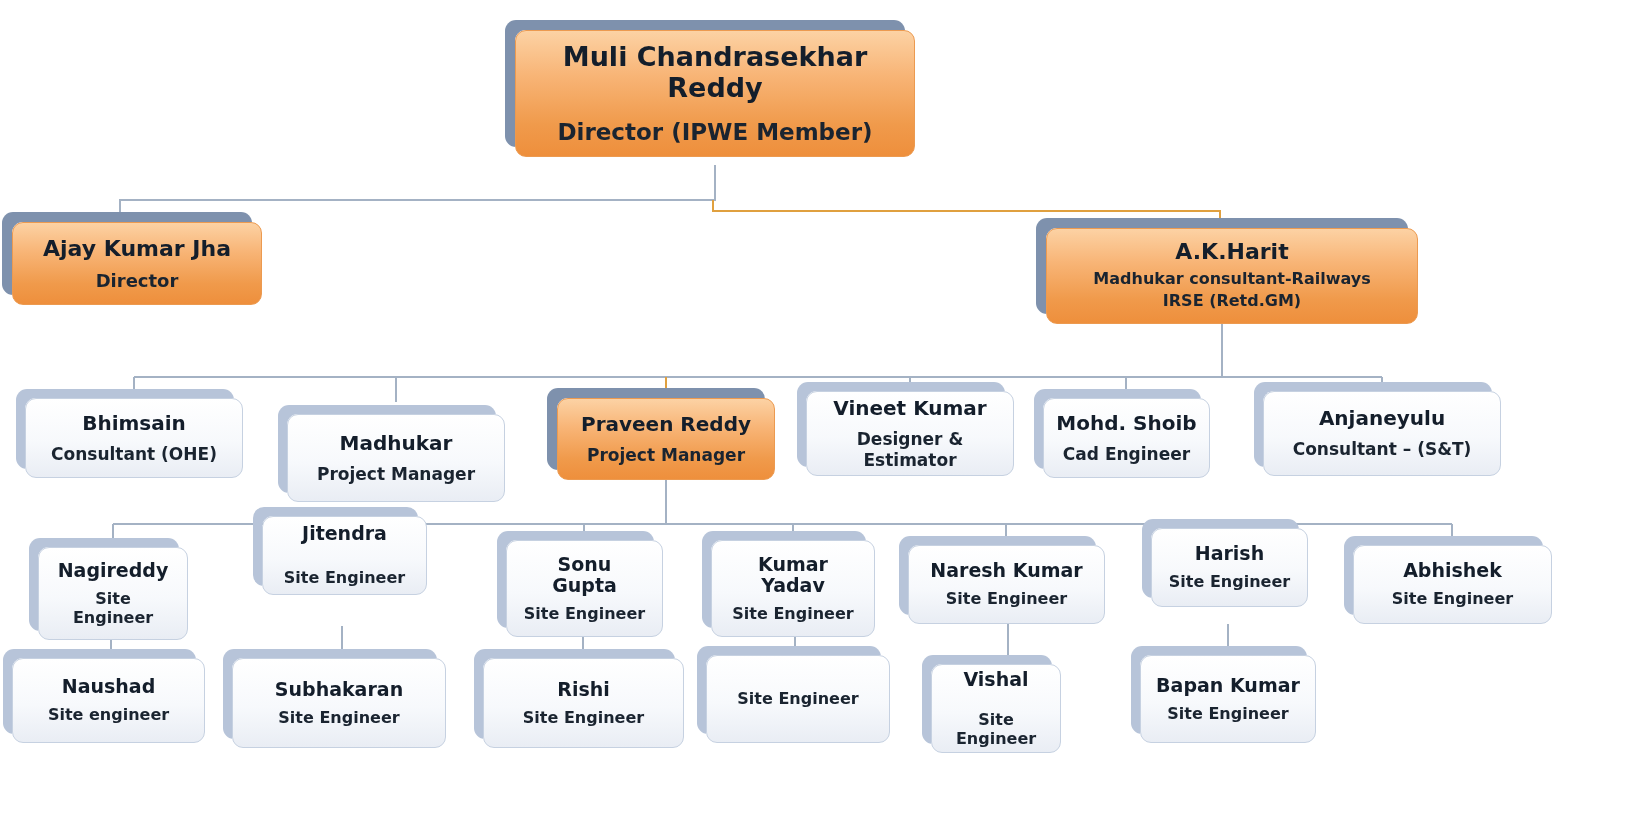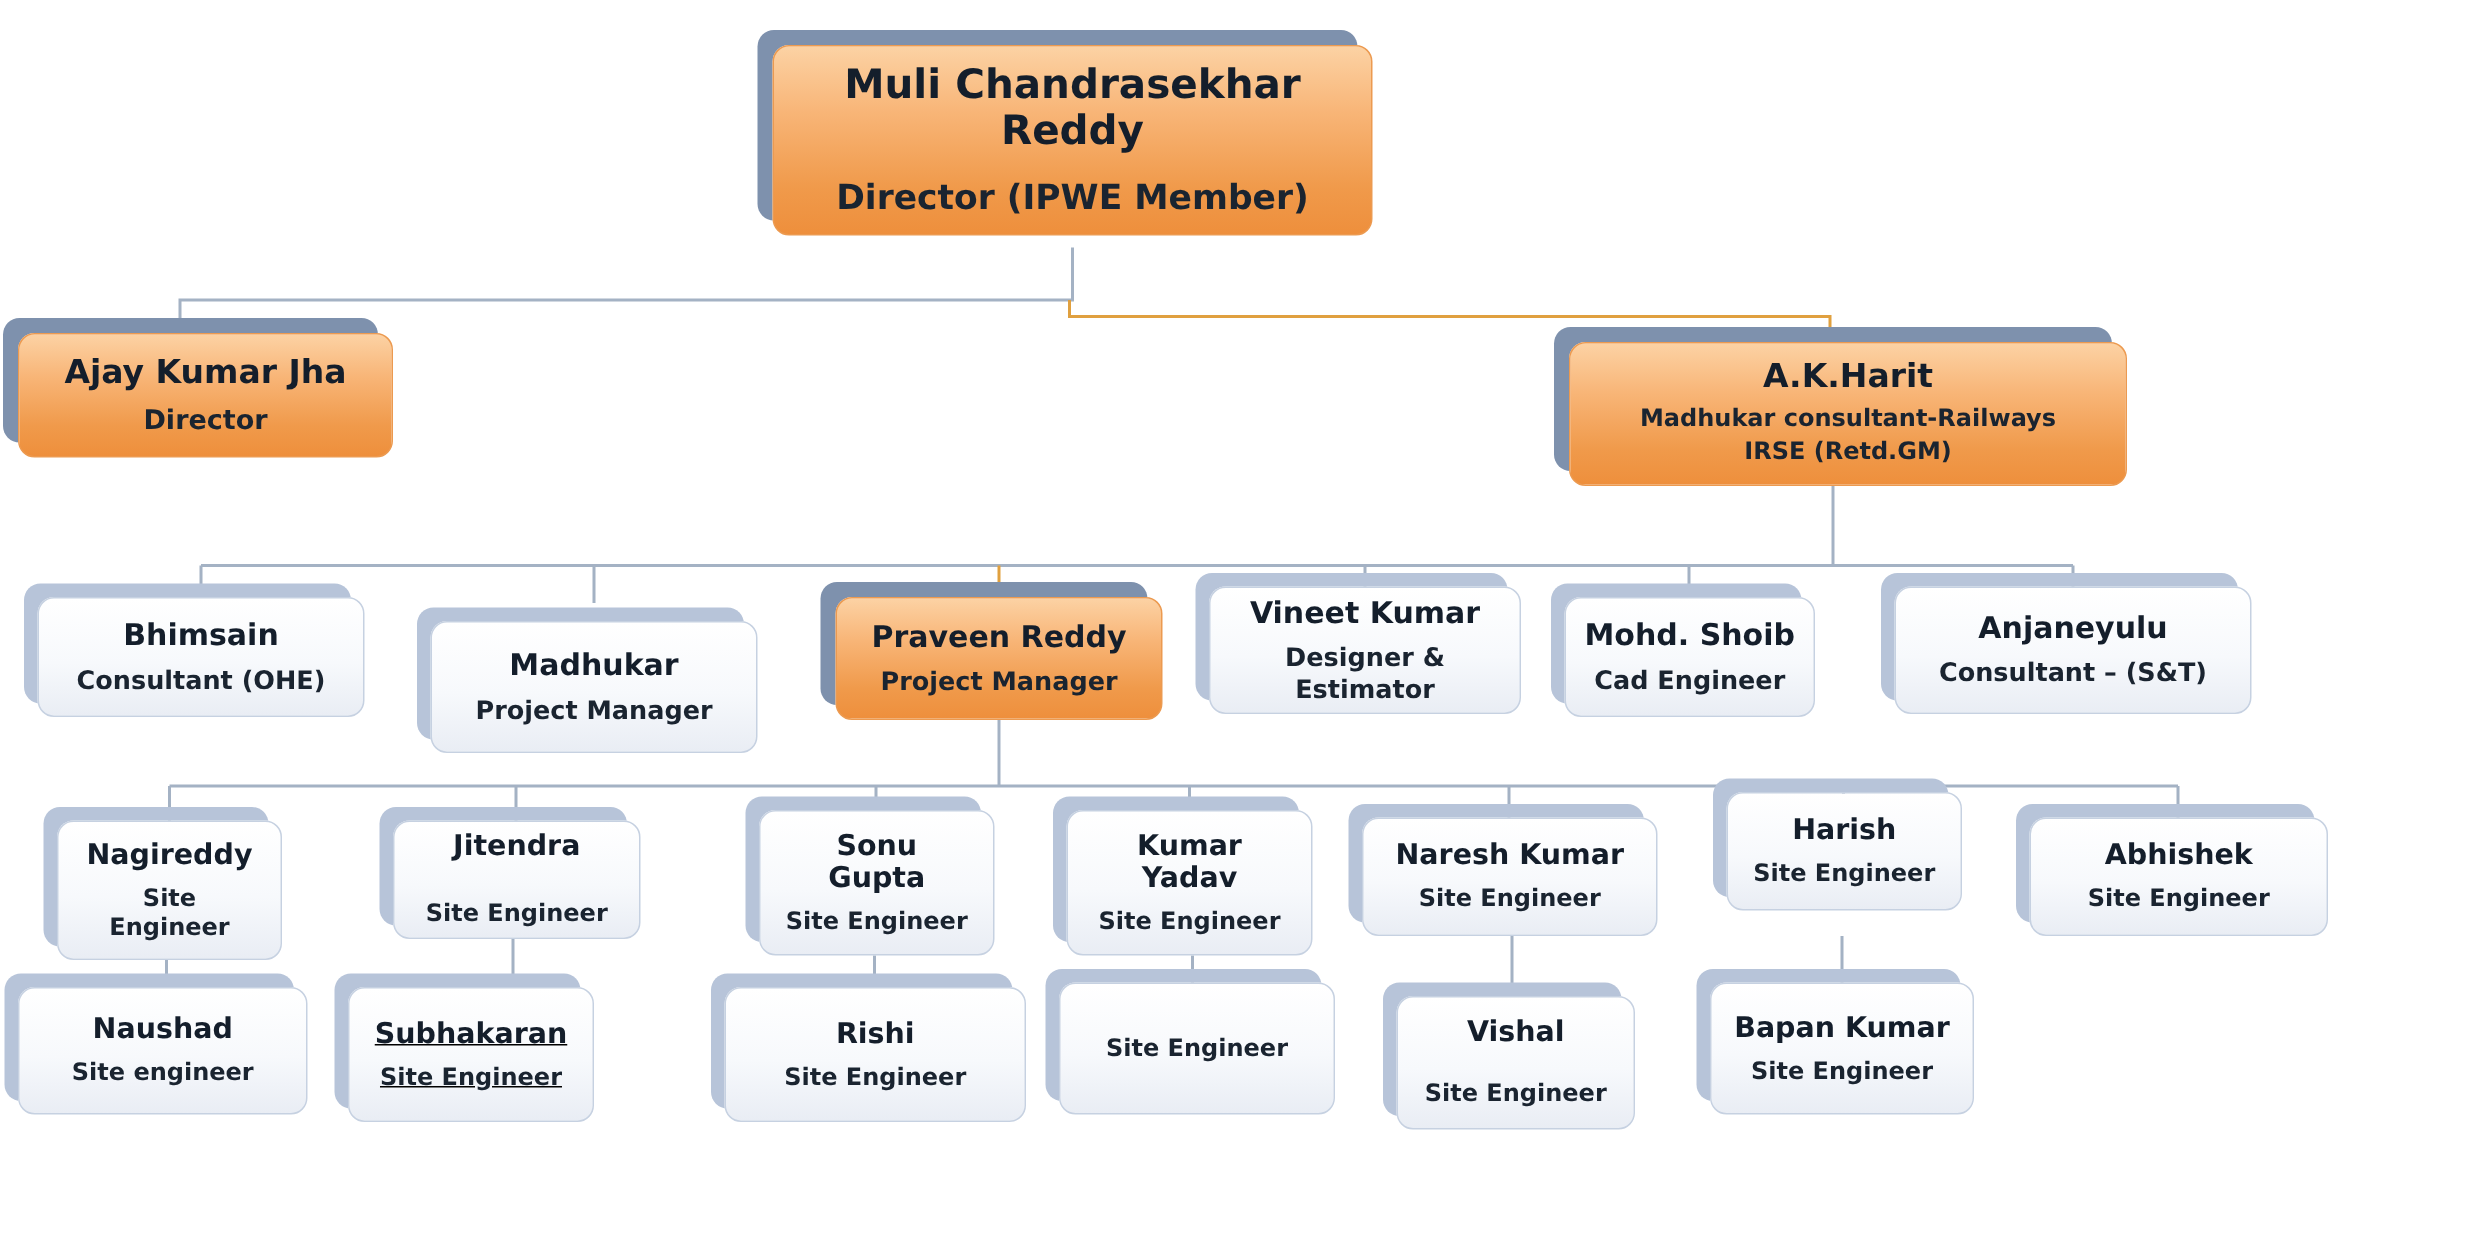--- a/index.html
+++ b/index.html
@@ -142,21 +142,21 @@
   <div class="node light r2" style="left:1263px; top:391px; width:238px; height:85px;">
     <div class="name">Anjaneyulu</div>
     <div class="role">Consultant – (S&amp;T)</div>
   </div>
 
   <div class="node light r3" style="left:38px; top:547px; width:150px; height:93px;">
     <div class="name">Nagireddy</div>
     <div class="role narrow-role">Site Engineer</div>
   </div>
 
-  <div class="node light r3" style="left:262px; top:547px; width:165px; height:79px;gap:16px;">
+  <div class="node light r3" style="left:262px; top:516px; width:165px; height:79px;gap:16px;">
     <div class="name">Jitendra</div>
     <div class="role">Site Engineer</div>
   </div>
 
   <div class="node light r3" style="left:506px; top:540px; width:157px; height:97px;">
     <div class="name narrow-name">Sonu Gupta</div>
     <div class="role">Site Engineer</div>
   </div>
 
   <div class="node light r3" style="left:711px; top:540px; width:164px; height:97px;">
@@ -177,35 +177,35 @@
   <div class="node light r3" style="left:1353px; top:545px; width:199px; height:79px;">
     <div class="name">Abhishek</div>
     <div class="role">Site Engineer</div>
   </div>
 
   <div class="node light r3" style="left:12px; top:658px; width:193px; height:85px;">
     <div class="name">Naushad</div>
     <div class="role">Site engineer</div>
   </div>
 
-  <div class="node light r3" style="left:232px; top:658px; width:164px; height:90px;text-decoration:underline;">
+  <div class="node light r3" style="left:232px; top:658px; width:214px; height:90px;">
     <div class="name">Subhakaran</div>
     <div class="role">Site Engineer</div>
   </div>
 
   <div class="node light r3" style="left:483px; top:658px; width:201px; height:90px;">
     <div class="name">Rishi</div>
     <div class="role">Site Engineer</div>
   </div>
 
   <div class="node light r3" style="left:706px; top:655px; width:184px; height:88px;">
     <div class="role">Site Engineer</div>
   </div>
 
-  <div class="node light r3" style="left:931px; top:664px; width:159px; height:89px;gap:12px;">
+  <div class="node light r3" style="left:931px; top:664px; width:130px; height:89px;gap:12px;">
     <div class="name">Vishal</div>
     <div class="role">Site Engineer</div>
   </div>
 
   <div class="node light r3" style="left:1140px; top:655px; width:176px; height:88px;">
     <div class="name">Bapan Kumar</div>
     <div class="role">Site Engineer</div>
   </div>
 
 </div>

